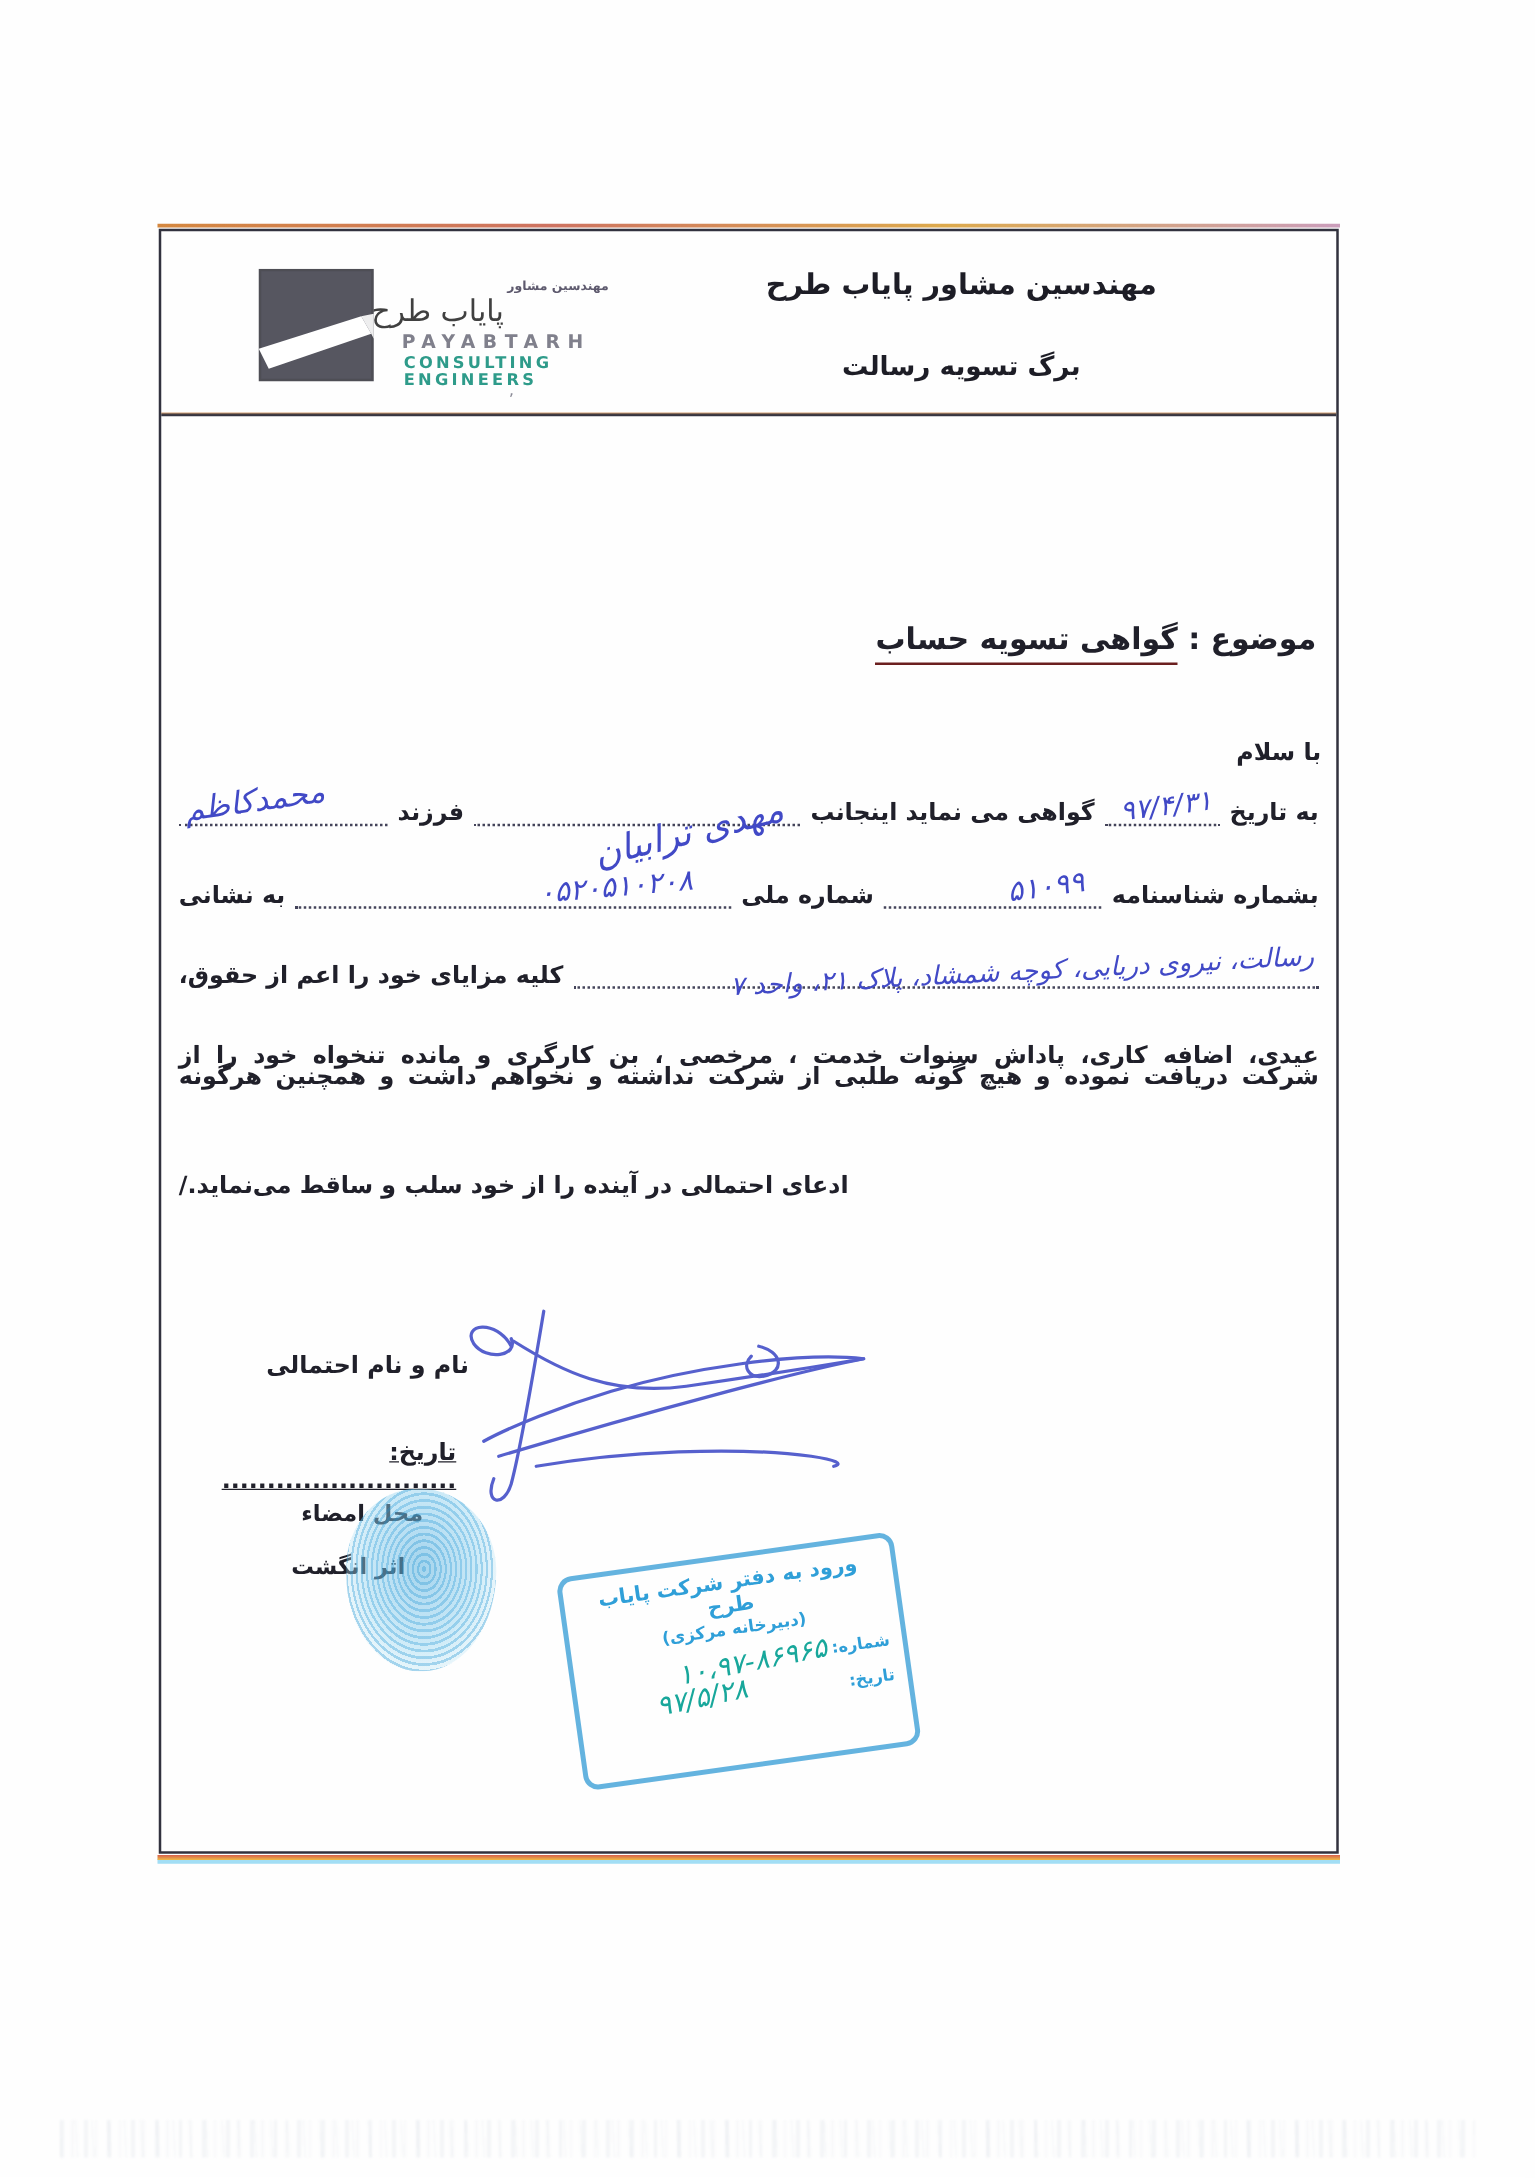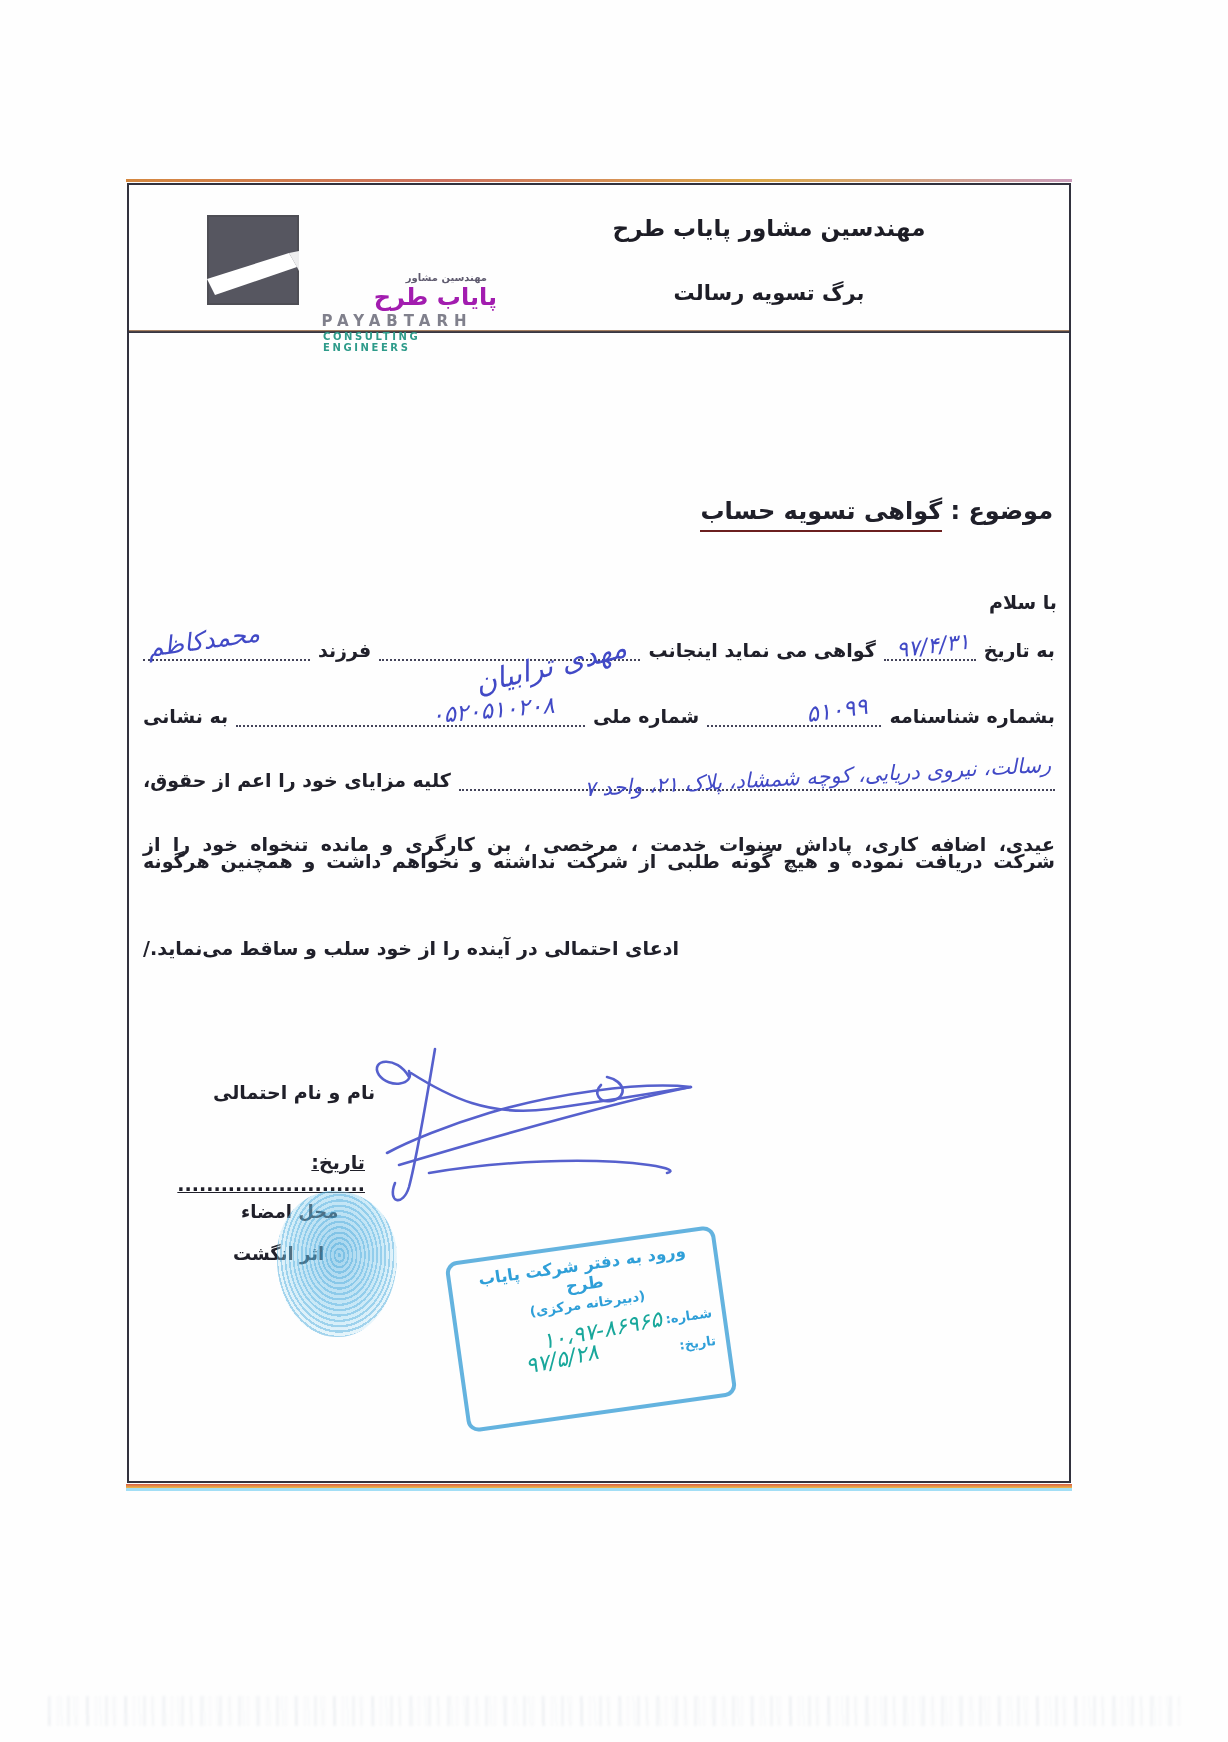--- a/index.html
+++ b/index.html
@@ -14,25 +14,25 @@
            filter:blur(.4px); }
   .sheet::after { content:''; position:absolute; left:-3px; right:-3px; bottom:-7px; height:4px;
            background:linear-gradient(180deg, rgba(205,55,30,.8), rgba(235,175,40,.85));
            box-shadow:0 3px 0 rgba(70,190,235,.5); filter:blur(.3px); }
 
   .divider { position:absolute; left:0; right:0; top:145px; height:3px;
            background:linear-gradient(180deg, rgba(190,110,40,.65), #2f2f3b 60%, #3c3c48); }
 
   
   .logo-mark { position:absolute; left:76px; top:30px; width:96px; height:92px; }
-  .logo-type { position:absolute; left:168px; top:40px; width:200px; line-height:1.05;margin-top:48px; }
+  .logo-type { position:absolute; left:168px; top:40px; width:200px; line-height:1.05; }
   .logo-tagline { text-align:right; padding-right:10px; font-size:10px; font-weight:bold; color:#5e5a6e; letter-spacing:.5px; }
-  .logo-fa { text-align:right; font-size:24px; font-weight:bold; color:#a21caf; margin-top:1px; }
+  .logo-fa { font-size:24px; font-weight:normal; color:#404040; margin-top:1px; }
   .logo-en { text-align:center; font-size:15px; font-weight:bold; color:#80808c; letter-spacing:6px; margin-top:4px; }
-  .logo-en2 { text-align:left; padding-left:26px; font-size:10px; font-weight:bold; color:#2e9b8a; letter-spacing:2.6px; margin-top:3px; }
+  .logo-en2 { text-align:left; padding-left:26px; font-size:13px; font-weight:bold; color:#2e9b8a; letter-spacing:2.6px; margin-top:3px; }
 
   
   .title-1 { position:absolute; left:380px; right:40px; top:30px; text-align:center;
              font-size:23px; font-weight:bold; color:#1d1d26; direction:rtl; }
   .title-2 { position:absolute; left:380px; right:40px; top:96px; text-align:center;
              font-size:21px; font-weight:bold; color:#1d1d26; direction:rtl; }
 
   
   .print { color:#20202a; font-weight:bold; font-size:19px; direction:rtl; }
   .subject { position:absolute; right:16px; top:312px; font-size:24px; }

